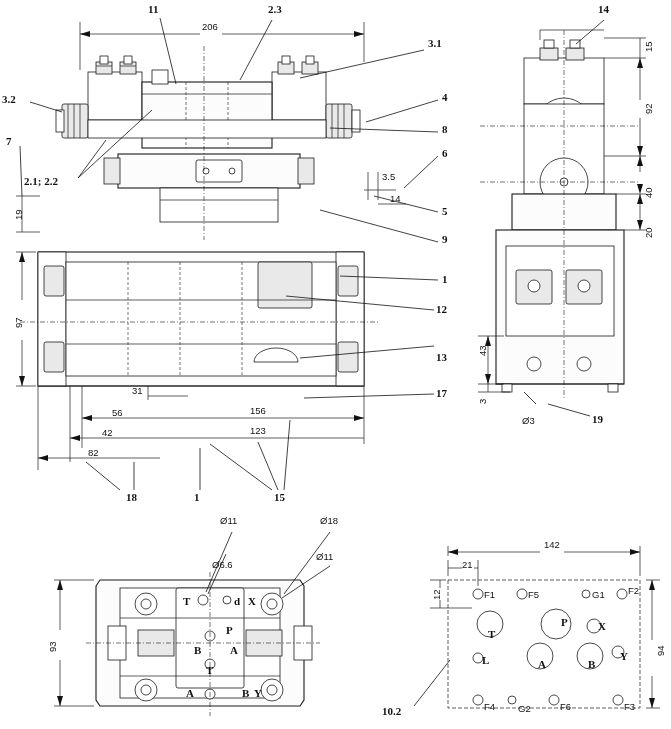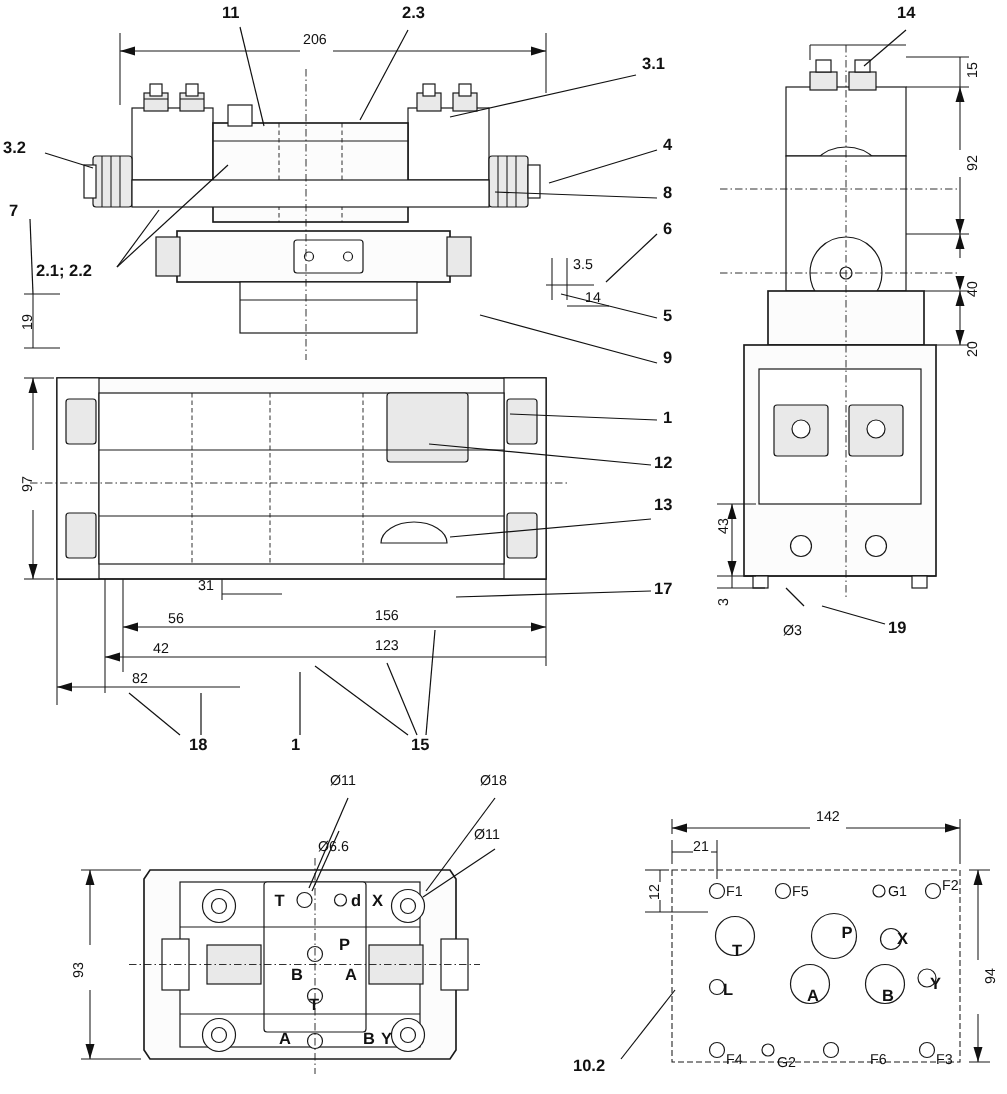--- a/index.html
+++ b/index.html
@@ -1,19 +1,19 @@
 <!DOCTYPE html>
 <html><head>
 <meta charset="utf-8">
 <style>
   html,body{margin:0;padding:0;background:#ffffff;}
   body{width:671px;height:729px;position:relative;font-family:"Liberation Sans",sans-serif;color:#111;overflow:hidden;}
   #sheet{position:absolute;left:0;top:0;width:671px;height:729px;}
   .lbl{position:absolute;font-size:11px;line-height:11px;white-space:nowrap;}
-  .lbl.b{font-weight:bold;}
+  .lbl.b{font-weight:bold;font-family:Liberation Serif, serif;}
   .dim{position:absolute;font-size:9.5px;line-height:10px;white-space:nowrap;color:#111;}
   .vert{transform-origin:0 0;}
   svg{position:absolute;left:0;top:0;}
   .ln{stroke:#1a1a1a;fill:none;}
   .thin{stroke-width:.7;}
   .dash{stroke-dasharray:5 2 1 2;stroke-width:.6;}
   .hid{stroke-dasharray:3 2;stroke-width:.6;}
   .lead{stroke:#111;stroke-width:.8;fill:none;}
   .fillgray{fill:#e9e9e9;stroke:#1a1a1a;stroke-width:.8;}
   .fillw{fill:#ffffff;stroke:#1a1a1a;stroke-width:.8;}
@@ -341,21 +341,21 @@
   <div class="lbl b" style="left:2px;top:94px">3.2</div>
   <div class="lbl b" style="left:442px;top:92px">4</div>
   <div class="lbl b" style="left:442px;top:124px">8</div>
   <div class="lbl b" style="left:6px;top:136px">7</div>
   <div class="lbl b" style="left:442px;top:148px">6</div>
   <div class="lbl b" style="left:24px;top:176px">2.1; 2.2</div>
   <div class="lbl b" style="left:442px;top:206px">5</div>
   <div class="lbl b" style="left:442px;top:234px">9</div>
   <div class="lbl b" style="left:442px;top:274px">1</div>
   <div class="lbl b" style="left:436px;top:304px">12</div>
-  <div class="lbl b" style="left:436px;top:332px">13</div>
+  <div class="lbl b" style="left:436px;top:352px">13</div>
   <div class="lbl b" style="left:436px;top:388px">17</div>
   <div class="lbl b" style="left:592px;top:414px">19</div>
   <div class="lbl b" style="left:126px;top:492px">18</div>
   <div class="lbl b" style="left:194px;top:492px">1</div>
   <div class="lbl b" style="left:274px;top:492px">15</div>
   <div class="lbl b" style="left:382px;top:706px">10.2</div>
 </div>
 
 <div>
   <div class="dim" style="left:202px;top:22px">206</div>
@@ -416,17 +416,17 @@
   <div class="dim" style="left:628px;top:586px">F2</div>
   <div class="lbl b" style="left:488px;top:629px">T</div>
   <div class="lbl b" style="left:561px;top:617px">P</div>
   <div class="lbl b" style="left:598px;top:621px">X</div>
   <div class="lbl b" style="left:482px;top:655px">L</div>
   <div class="lbl b" style="left:538px;top:659px">A</div>
   <div class="lbl b" style="left:588px;top:659px">B</div>
   <div class="lbl b" style="left:620px;top:651px">Y</div>
   <div class="dim" style="left:484px;top:702px">F4</div>
   <div class="dim" style="left:518px;top:704px">G2</div>
-  <div class="dim" style="left:580px;top:702px">F6</div>
+  <div class="dim" style="left:560px;top:702px">F6</div>
   <div class="dim" style="left:624px;top:702px">F3</div>
 </div>
 
 </div>
 
 </body></html>

